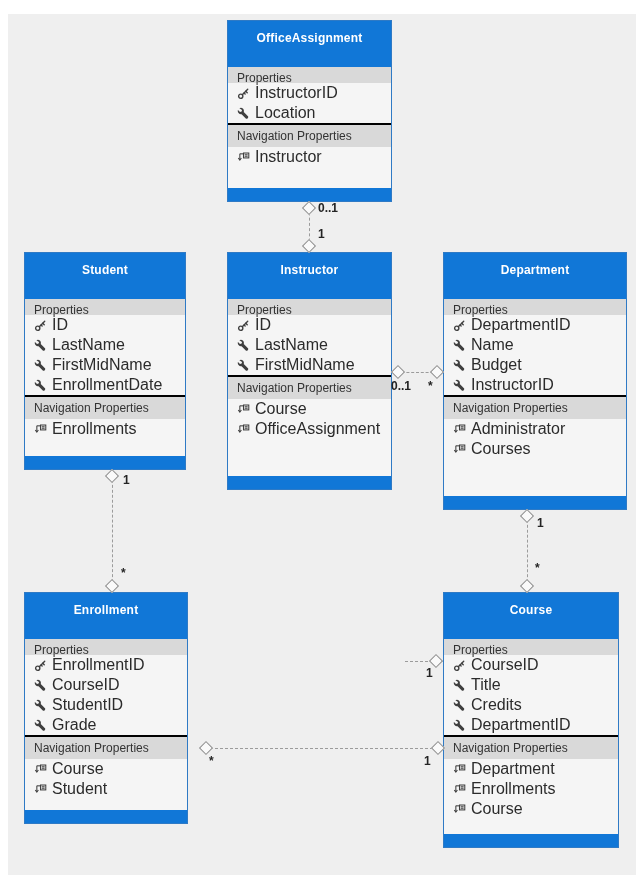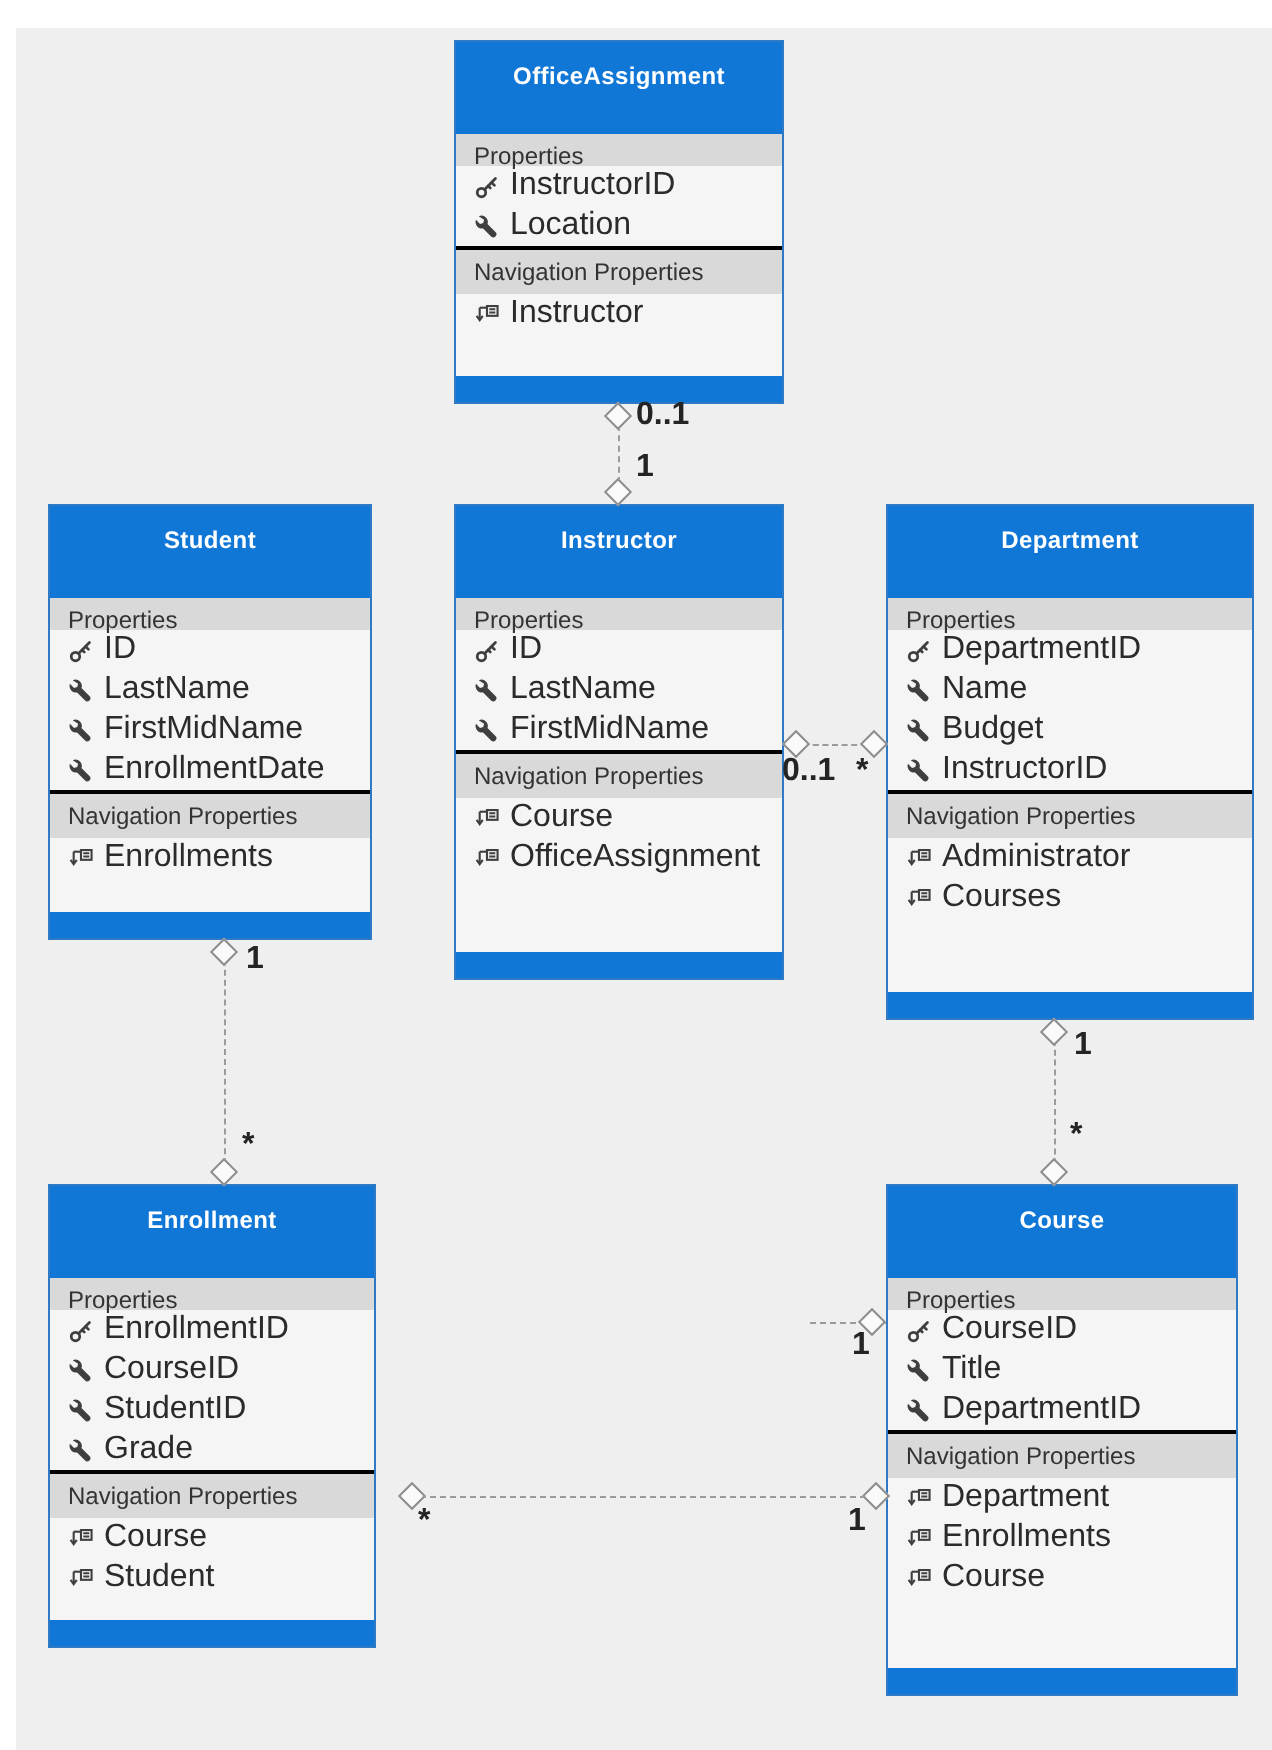--- a/index.html
+++ b/index.html
@@ -32,21 +32,21 @@
   .row svg{width:13px;height:13px;margin-right:5px;flex:none;}
   .ebar{height:13px;background:#1177d7;}
   
   .vline{position:absolute;width:0;border-left:1px dashed #9b9b9b;z-index:1;}
   .hline{position:absolute;height:0;border-top:1px dashed #9b9b9b;z-index:1;}
   .diamond{
     position:absolute;width:8px;height:8px;background:#fafafa;
     border:1px solid #8c8c8c;transform:rotate(45deg);z-index:3;
   }
   .mult{
-    position:absolute;font-size:16px;font-weight:bold;color:#242424;z-index:3;
+    position:absolute;font-size:12px;font-weight:bold;color:#242424;z-index:3;
     line-height:14px;
     text-align:right;
   }
 </style>
 </head>
 <body>
 
 <svg width="0" height="0" style="position:absolute">
   <defs>
     <symbol id="icon-key" viewBox="0 0 16 16">
@@ -317,20 +317,26 @@
       <div class="row">
         <svg>
             <use href="#icon-wrench"></use>
           </svg>
         <span>Title</span>
       </div>
       <div class="row">
         <svg>
             <use href="#icon-wrench"></use>
           </svg>
+        <span>Credits</span>
+      </div>
+      <div class="row">
+        <svg>
+            <use href="#icon-wrench"></use>
+          </svg>
         <span>DepartmentID</span>
       </div>
       <div class="band nav">Navigation Properties</div>
       <div class="row">
         <svg>
             <use href="#icon-nav"></use>
           </svg>
         <span>Department</span>
       </div>
       <div class="row">

